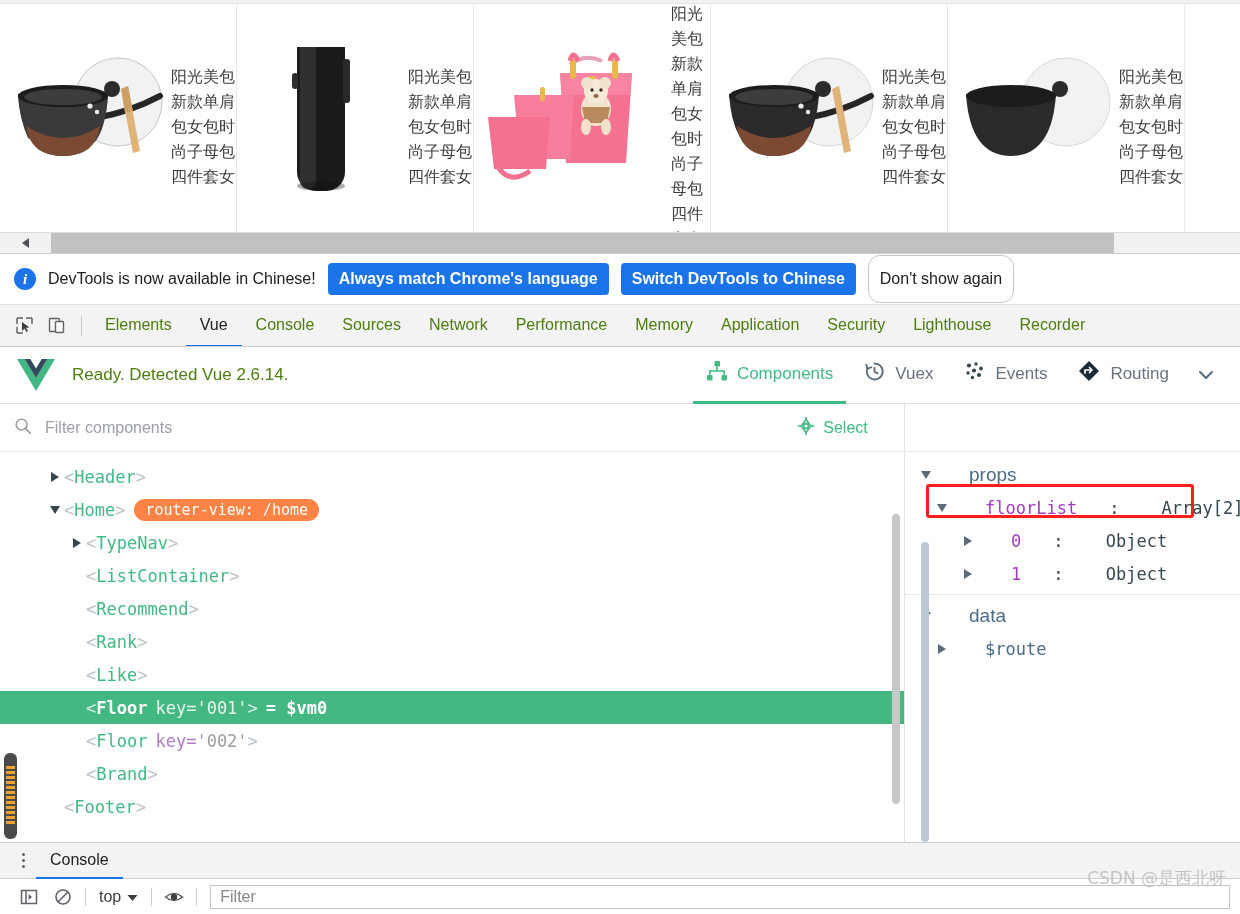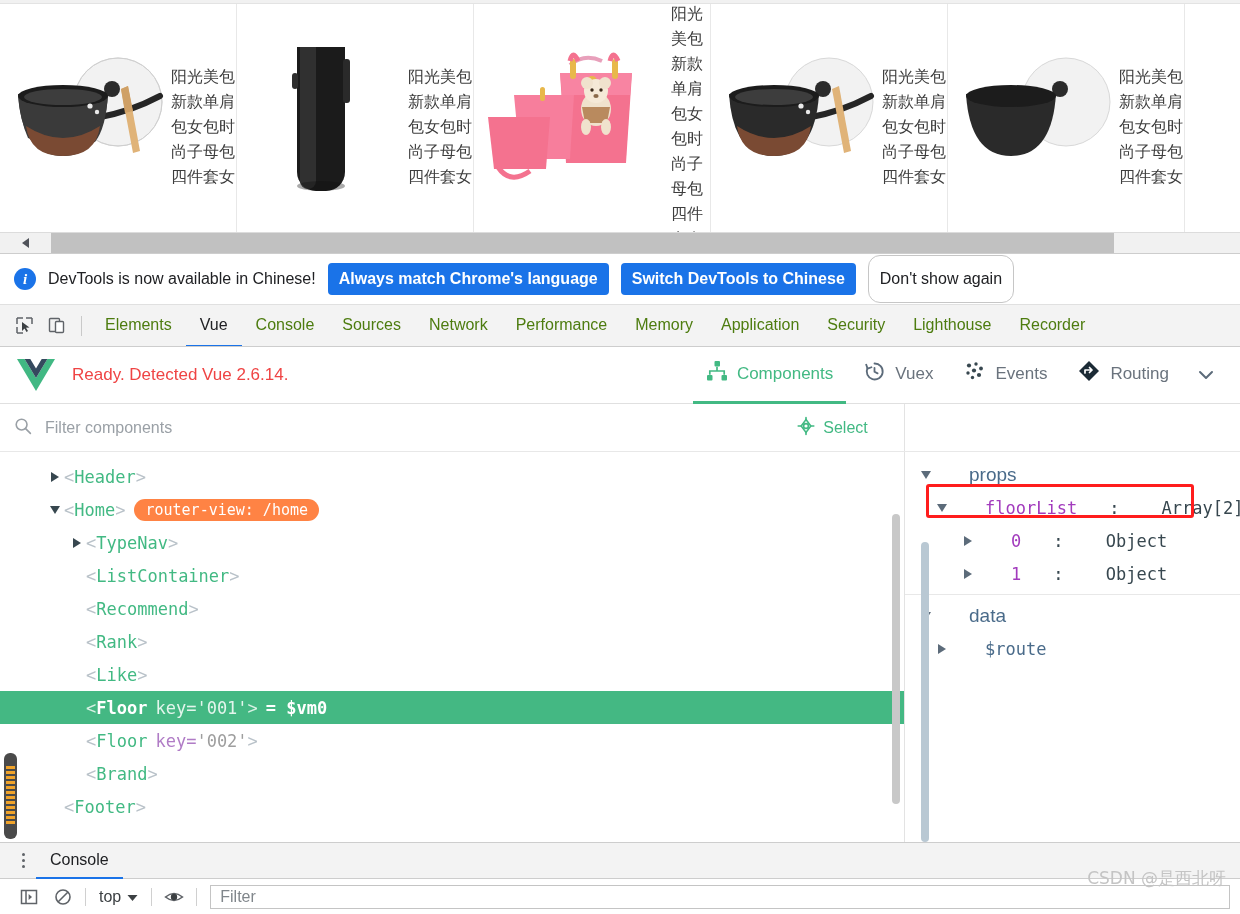--- a/index.html
+++ b/index.html
@@ -94,21 +94,21 @@
     border-bottom: 2px solid transparent;
   }
   .dt-tab.active { color: #202124; border-bottom-color: #1a73e8; }
 
   
   .vue-head {
     height: 57px; flex: 0 0 57px; background: #fff; border-bottom: 1px solid #e0e0e0;
     display: flex; align-items: center; padding: 0 14px;
   }
   .vue-logo { width: 44px; flex: 0 0 44px; display: flex; align-items: center; justify-content: center; }
-  .vue-ready { font-size: 17px; color: #ef4444; margin-left: 14px; white-space: nowrap; }
+  .vue-ready { font-size: 17px; color: #4d7c0f; margin-left: 14px; white-space: nowrap; }
   .vue-nav { margin-left: auto; display: flex; align-items: center; gap: 4px; }
   .vue-navitem {
     display: flex; align-items: center; gap: 9px; padding: 0 13px; height: 57px;
     font-size: 17px; color: #6a737d; cursor: pointer; white-space: nowrap;
     border-bottom: 3px solid transparent;
   }
   .vue-navitem.active { color: #42b983; border-bottom-color: #42b983; }
   .vue-caret { padding: 0 10px; cursor: pointer; display: flex; align-items: center; }
 
   

